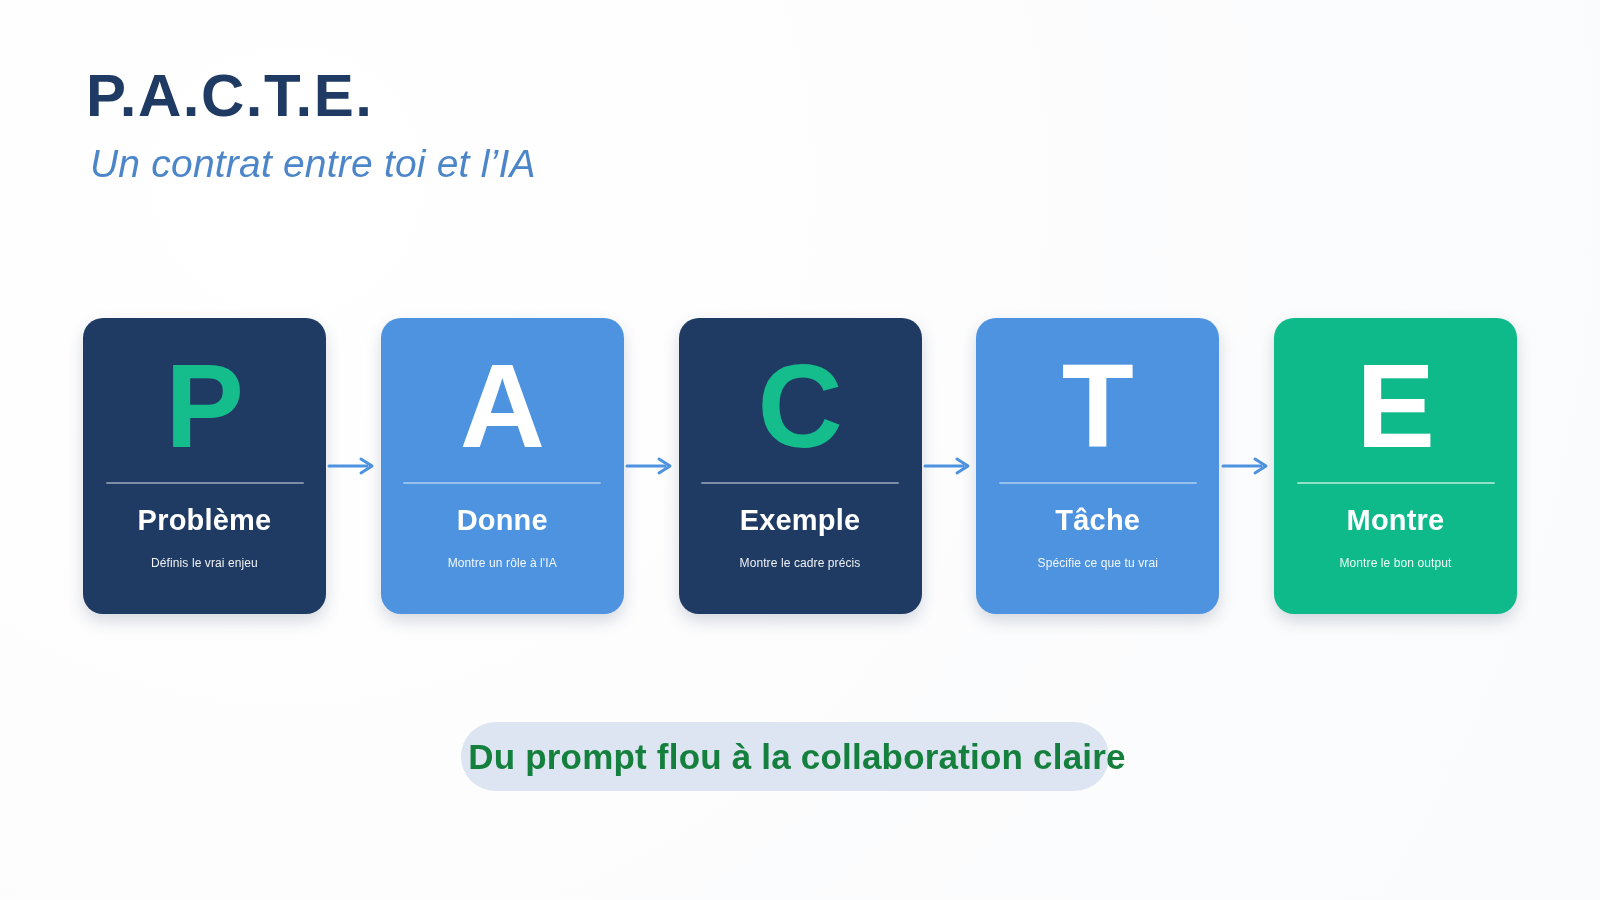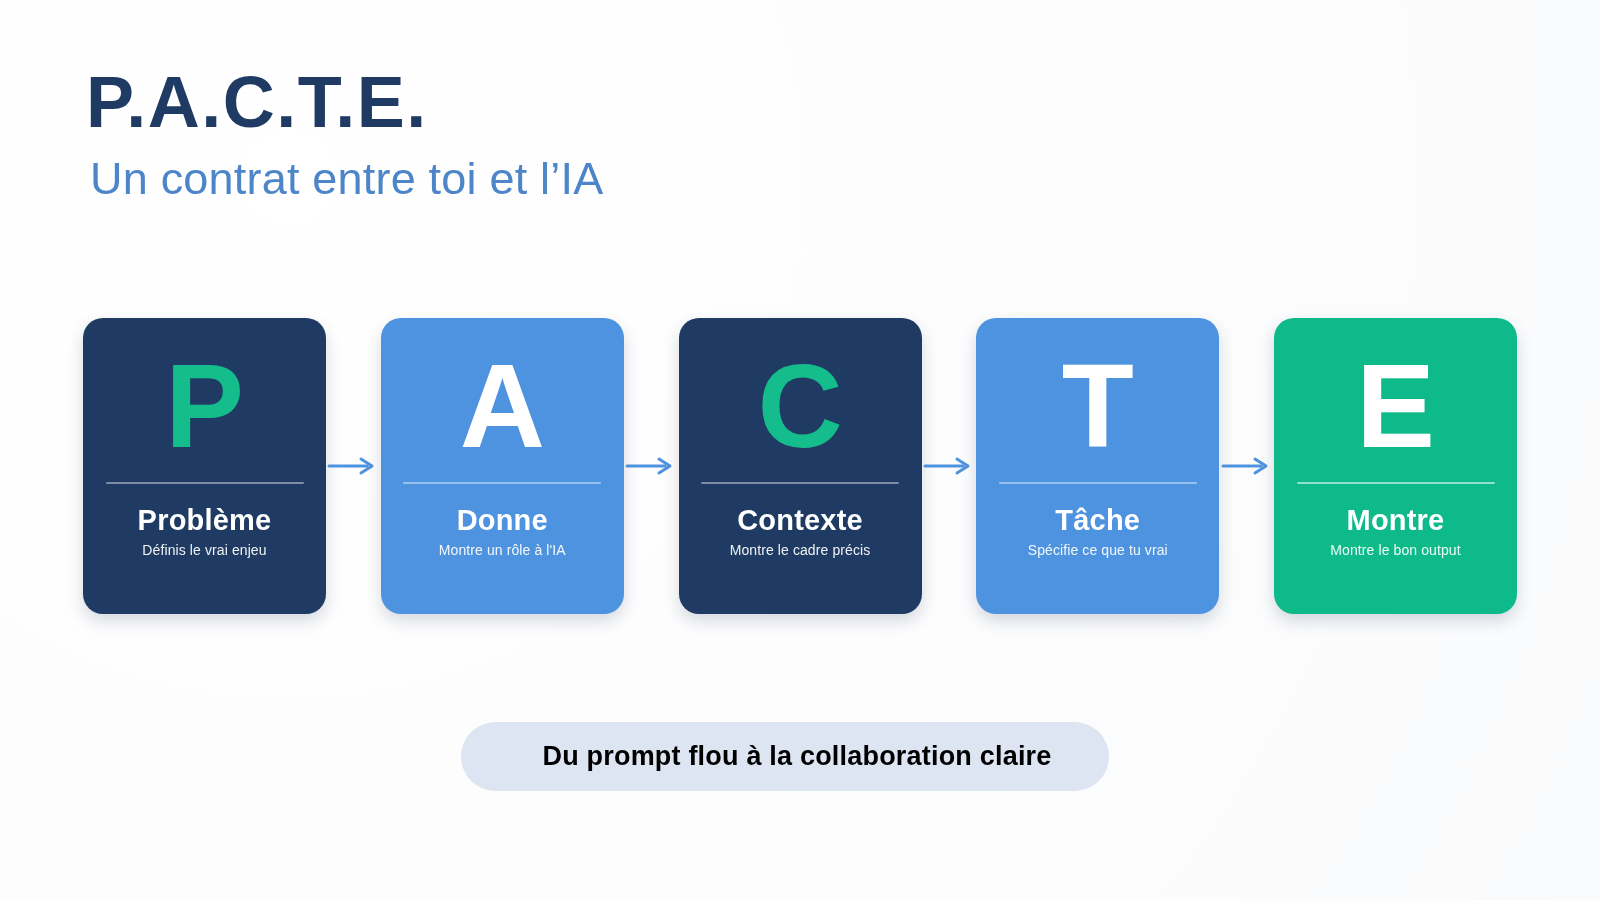--- a/index.html
+++ b/index.html
@@ -24,36 +24,37 @@
     overflow: hidden;
   }
 
   
   .header {
     position: absolute;
     left: 86px;
     top: 66px;
   }
   .title {
-    font-size: 72px;
+    font-size: 60px;
     font-weight: 700;
     letter-spacing: 1.5px;
     color: #1f3b63;
     line-height: 1.0;
     margin: 0;
     white-space: nowrap;
   }
   .subtitle {
-    font-size: 45px;
+    font-size: 39px;
     font-weight: 400;
     color: #4c86c9;
     letter-spacing: 0.2px;
     margin: 18px 0 0 4px;
     line-height: 1.0;
     white-space: nowrap;
+    font-style: italic;
   }
 
   
   .cards-row {
     position: absolute;
     left: 83px;
     top: 318px;
     width: 1434px;
     height: 296px;
     display: flex;
@@ -106,22 +107,22 @@
     font-size: 29px;
     font-weight: 700;
     color: #ffffff;
     letter-spacing: 0.2px;
     line-height: 1;
     white-space: nowrap;
     text-align: right;
   }
 
   .card-desc {
-    margin-top: 8px;
-    font-size: 14px;
+    margin-top: 22px;
+    font-size: 12px;
     font-weight: 400;
     color: rgba(255,255,255,0.93);
     letter-spacing: 0.1px;
     line-height: 1;
     white-space: nowrap;
   }
 
   
   .arrow {
     flex: 1 1 auto;
@@ -139,23 +140,23 @@
     top: 722px;
     width: 648px;
     height: 69px;
     border-radius: 36px;
     background: #dce5f1;
     display: flex;
     align-items: center;
     justify-content: center;
   }
   .footer-pill-text {
-    font-size: 27px;
-    font-weight: 700;
-    color: #000000;
+    font-size: 35px;
+    font-weight: 700;
+    color: #15803d;
     letter-spacing: 0.2px;
     line-height: 1;
     white-space: nowrap;
     margin-left: 24px;
   }
 </style>
 </head>
 <body>
 
 <div id="stage">
@@ -191,21 +192,21 @@
     <div class="arrow">
       <svg width="52" height="20" viewBox="0 0 52 20" aria-hidden="true">
         <line x1="2" y1="10" x2="40" y2="10" stroke="#4e93df" stroke-width="3" stroke-linecap="round"></line>
         <polyline points="34,3 45,10 34,17" fill="none" stroke="#4e93df" stroke-width="3" stroke-linecap="round" stroke-linejoin="round"></polyline>
       </svg>
     </div>
 
     <div class="card theme-navy">
       <div class="card-letter letter-green">C</div>
       <div class="card-divider"></div>
-      <div class="card-title">Contexte</div>
+      <div class="card-title">Exemple</div>
       <div class="card-desc">Montre le cadre précis</div>
     </div>
 
     <div class="arrow">
       <svg width="52" height="20" viewBox="0 0 52 20" aria-hidden="true">
         <line x1="2" y1="10" x2="40" y2="10" stroke="#4e93df" stroke-width="3" stroke-linecap="round"></line>
         <polyline points="34,3 45,10 34,17" fill="none" stroke="#4e93df" stroke-width="3" stroke-linecap="round" stroke-linejoin="round"></polyline>
       </svg>
     </div>
 

